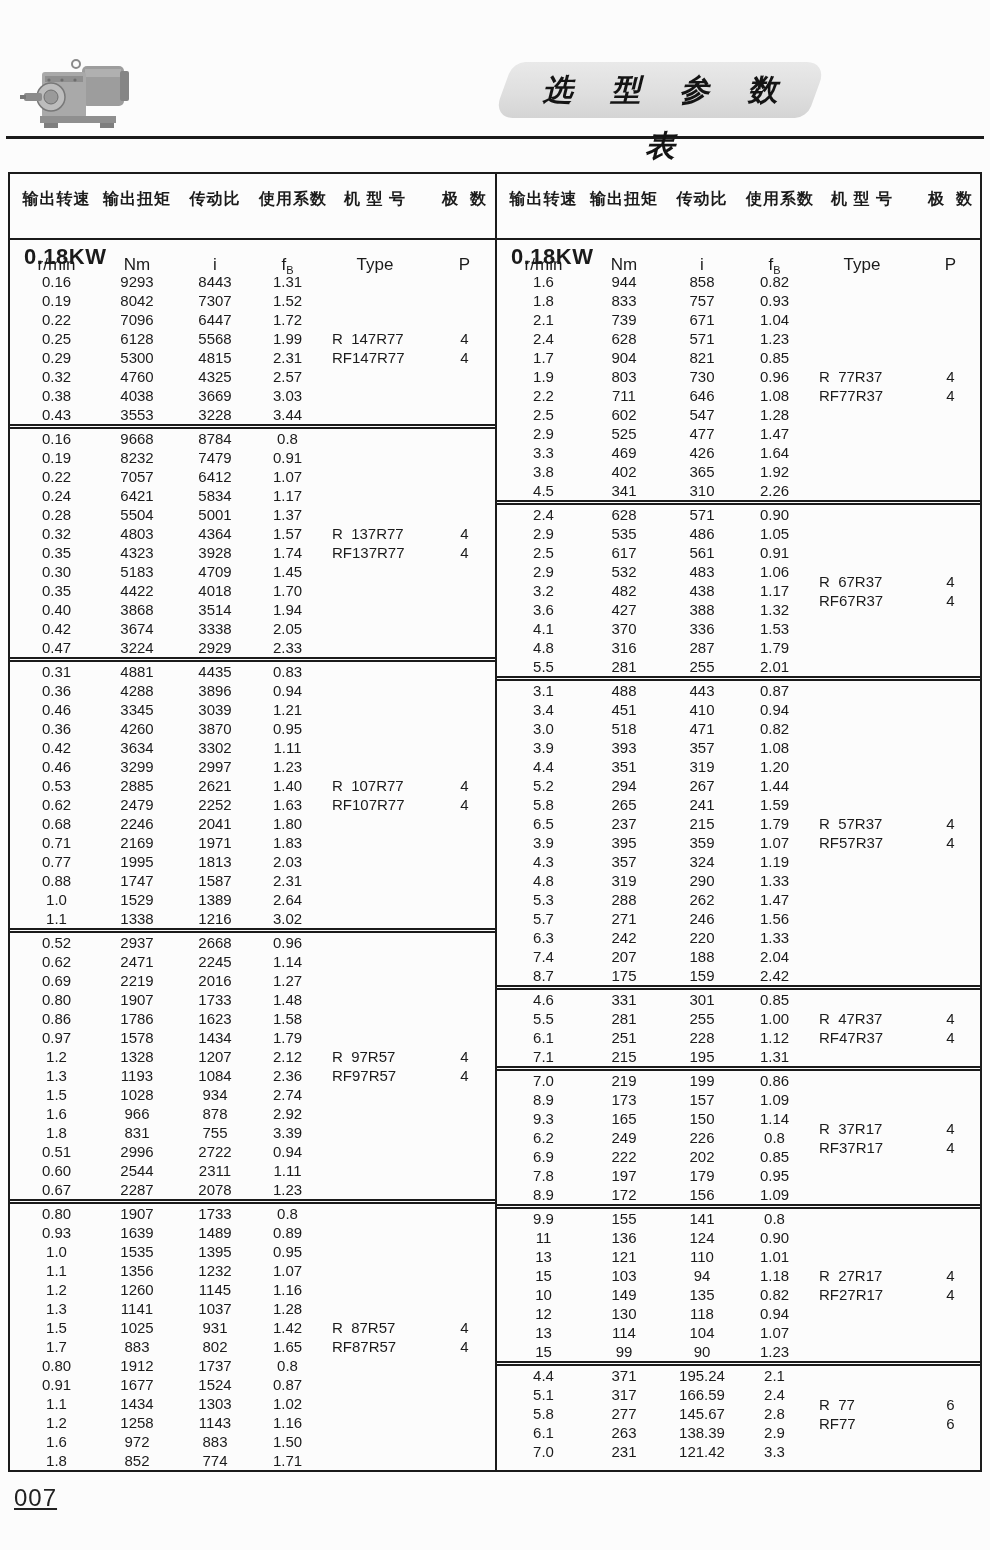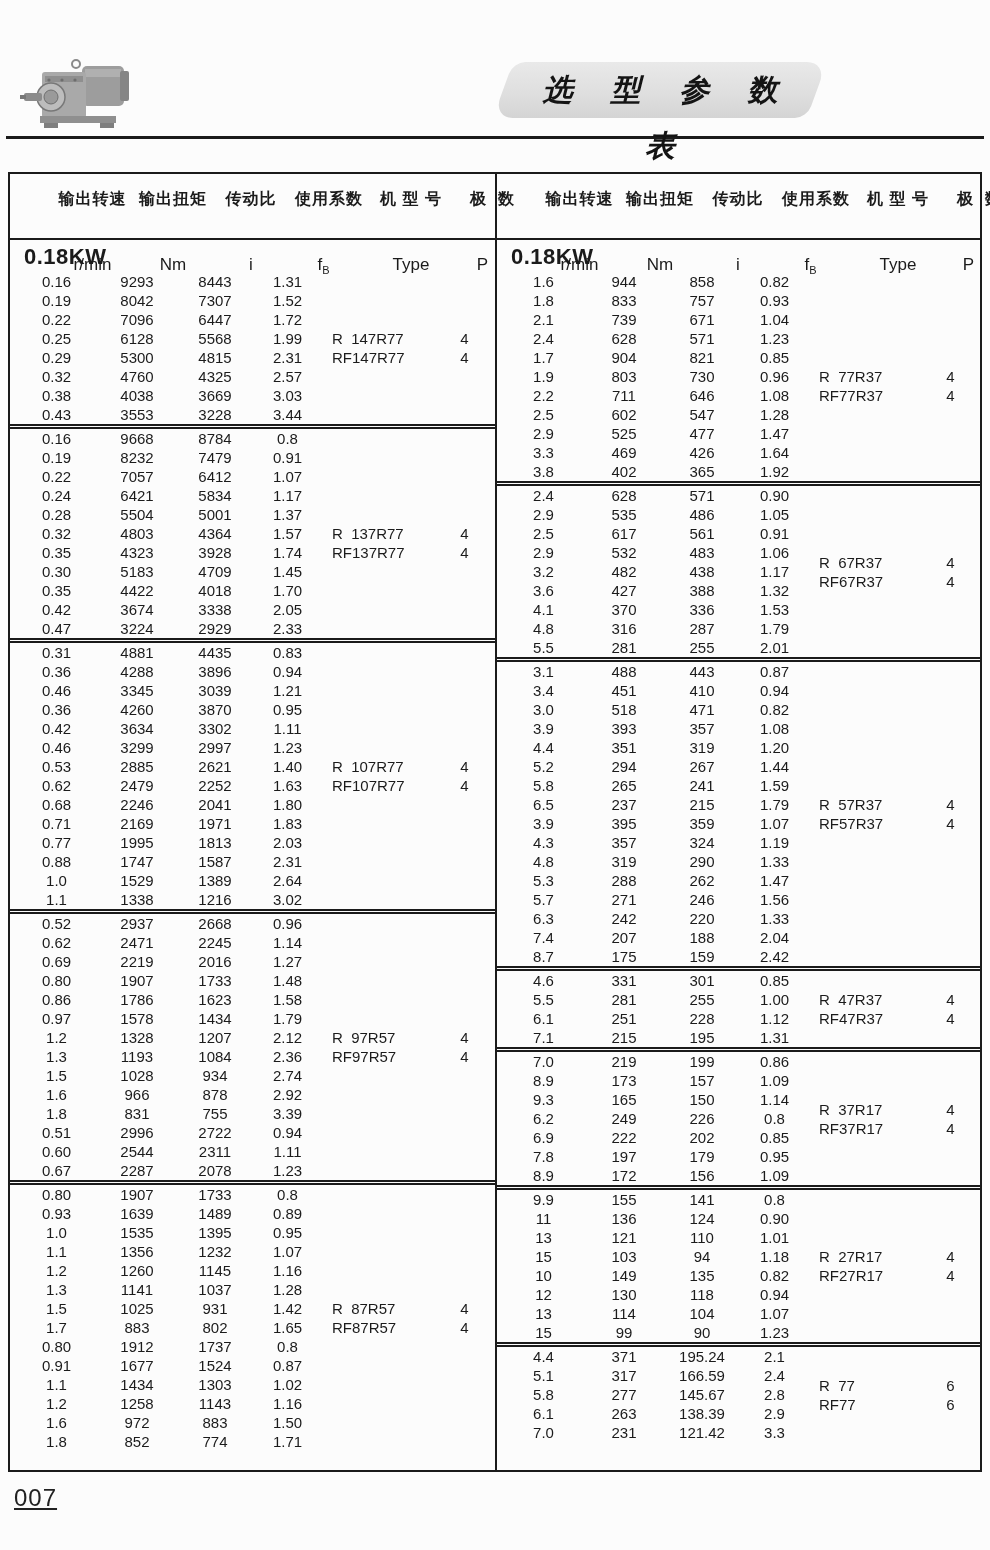--- a/index.html
+++ b/index.html
@@ -31,21 +31,21 @@
   .seltable {
     position: absolute; left: 8px; top: 172px;
     width: 974px; height: 1300px;
     border: 2px solid #1b1b1b;
     display: flex;
     background: #fcfcfc;
   }
   .half { width: 485px; display: flex; flex-direction: column; }
   .half.right { width: 485px; border-left: 2px solid #1b1b1b; }
 
-  .thead { padding-top: 12px; border-bottom: 2px solid #1b1b1b; padding-left: 36px; }
+  .thead { padding-top: 12px; border-bottom: 2px solid #1b1b1b; }
   .hrow { display: grid; grid-template-columns: 93px 68px 88px 57px 118px 1fr; height: 26px; line-height: 26px; }
   .hrow .hcell { text-align: center; white-space: pre; }
   .hrow.zh .hcell { font-size: 16px; font-weight: bold; letter-spacing: 1px; }
   .hrow.unit .hcell { font-size: 17px; margin-top: 40px; }
   .hrow.unit sub { font-size: 11px; }
 
   .blocks { flex: 1; overflow: hidden; }
   .kw { height: 32px; line-height: 34px; font-size: 22px; font-weight: bold; padding-left: 14px; letter-spacing: 0.5px; }
   .row { display: grid; grid-template-columns: 93px 68px 88px 57px 118px 1fr; height: 19px; line-height: 19px; font-size: 15px; }
   .cell { text-align: center; }
@@ -220,20 +220,26 @@
             <div class="cell">0.30</div>
             <div class="cell">5183</div>
             <div class="cell">4709</div>
             <div class="cell">1.45</div>
           </div>
           <div class="row">
             <div class="cell">0.35</div>
             <div class="cell">4422</div>
             <div class="cell">4018</div>
             <div class="cell">1.70</div>
+          </div>
+          <div class="row">
+            <div class="cell">0.40</div>
+            <div class="cell">3868</div>
+            <div class="cell">3514</div>
+            <div class="cell">1.94</div>
           </div>
           <div class="row">
             <div class="cell">0.42</div>
             <div class="cell">3674</div>
             <div class="cell">3338</div>
             <div class="cell">2.05</div>
           </div>
           <div class="row">
             <div class="cell">0.47</div>
             <div class="cell">3224</div>
@@ -601,20 +607,26 @@
             <div class="cell">469</div>
             <div class="cell">426</div>
             <div class="cell">1.64</div>
           </div>
           <div class="row">
             <div class="cell">3.8</div>
             <div class="cell">402</div>
             <div class="cell">365</div>
             <div class="cell">1.92</div>
           </div>
+          <div class="row">
+            <div class="cell">4.5</div>
+            <div class="cell">341</div>
+            <div class="cell">310</div>
+            <div class="cell">2.26</div>
+          </div>
         </div>
         <div class="sep"></div>
         <div class="block">
           <div class="row">
             <div class="cell">2.4</div>
             <div class="cell">628</div>
             <div class="cell">571</div>
             <div class="cell">0.90</div>
           </div>
           <div class="row">

